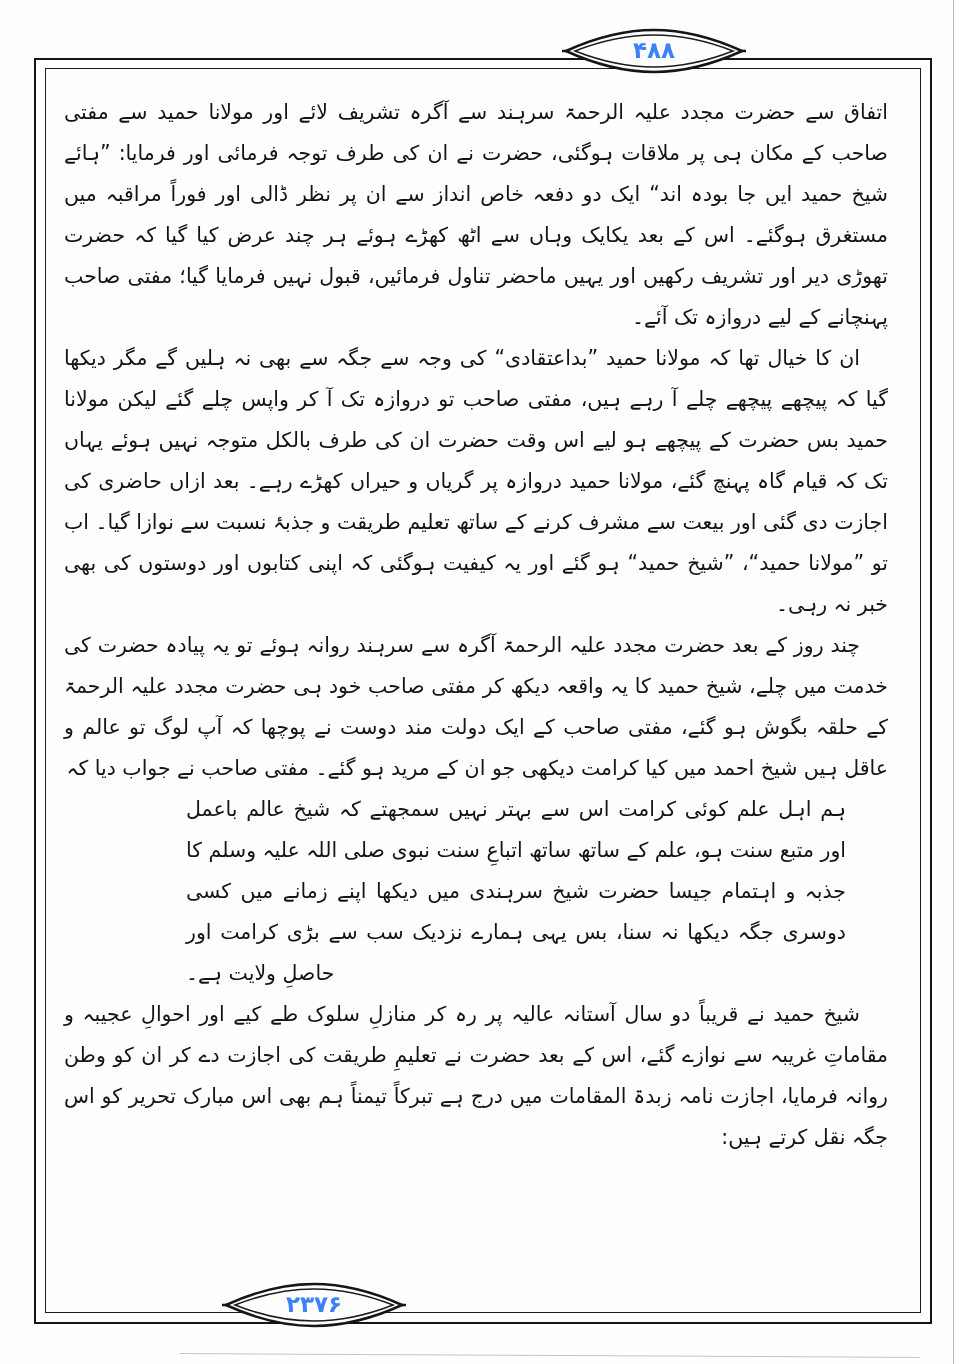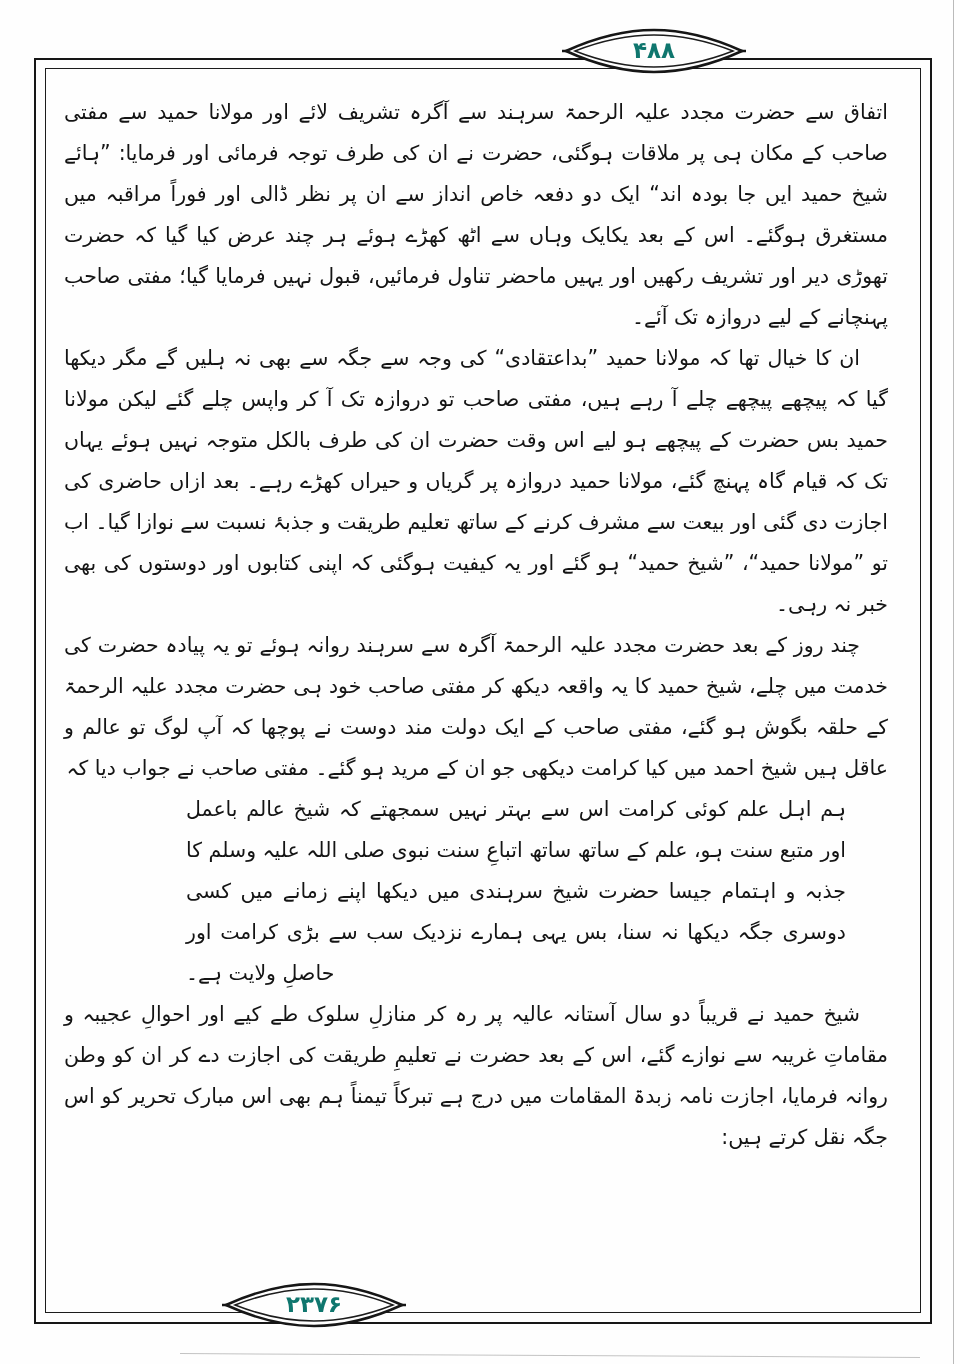--- a/index.html
+++ b/index.html
@@ -52,21 +52,21 @@
   .cartouche svg { position:absolute; inset:0; width:100%; height:100%; }
   .cartouche .num {
     position: absolute;
     inset: 0;
     display: flex;
     align-items: center;
     justify-content: center;
     font-weight: bold;
     font-size: 23px;
     letter-spacing: 2px;
-    color: #0f766e;
+    color: #3b82f6;
     padding-bottom: 2px;
   }
   
   .content {
     position: absolute;
     top: 92px;
     right: 72px;
     left: 64px;
     direction: rtl;
     text-align: justify;

